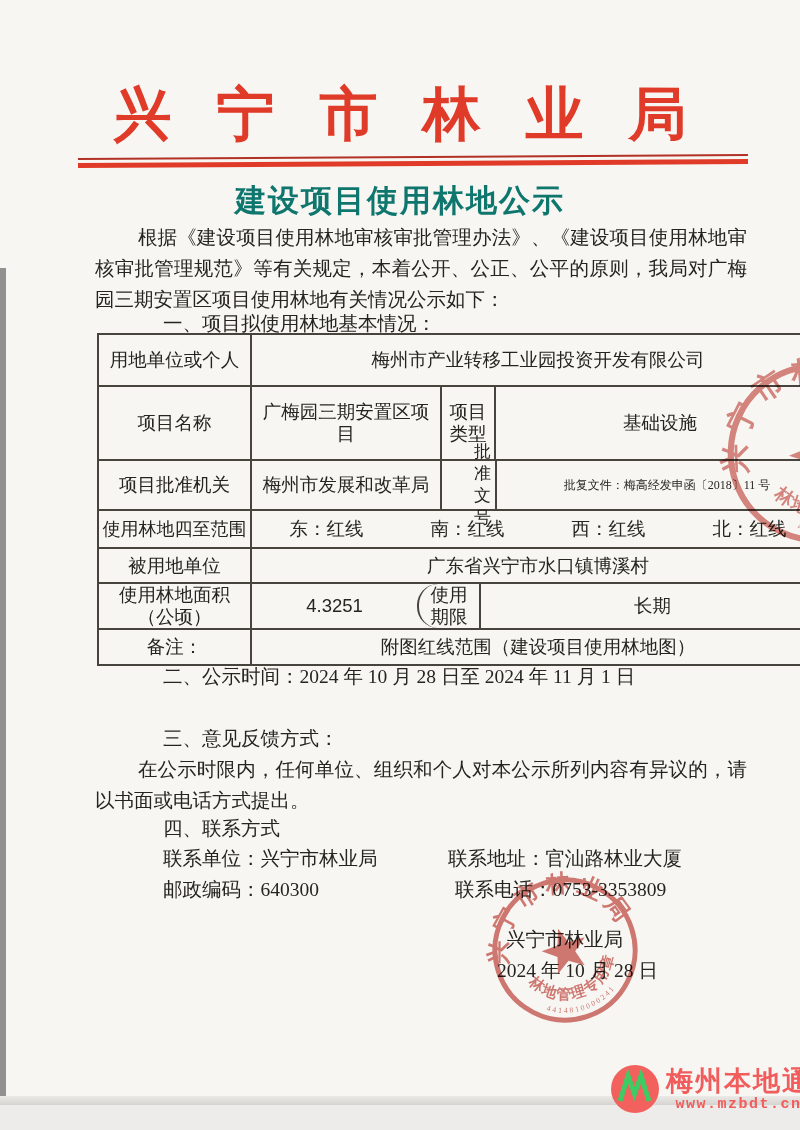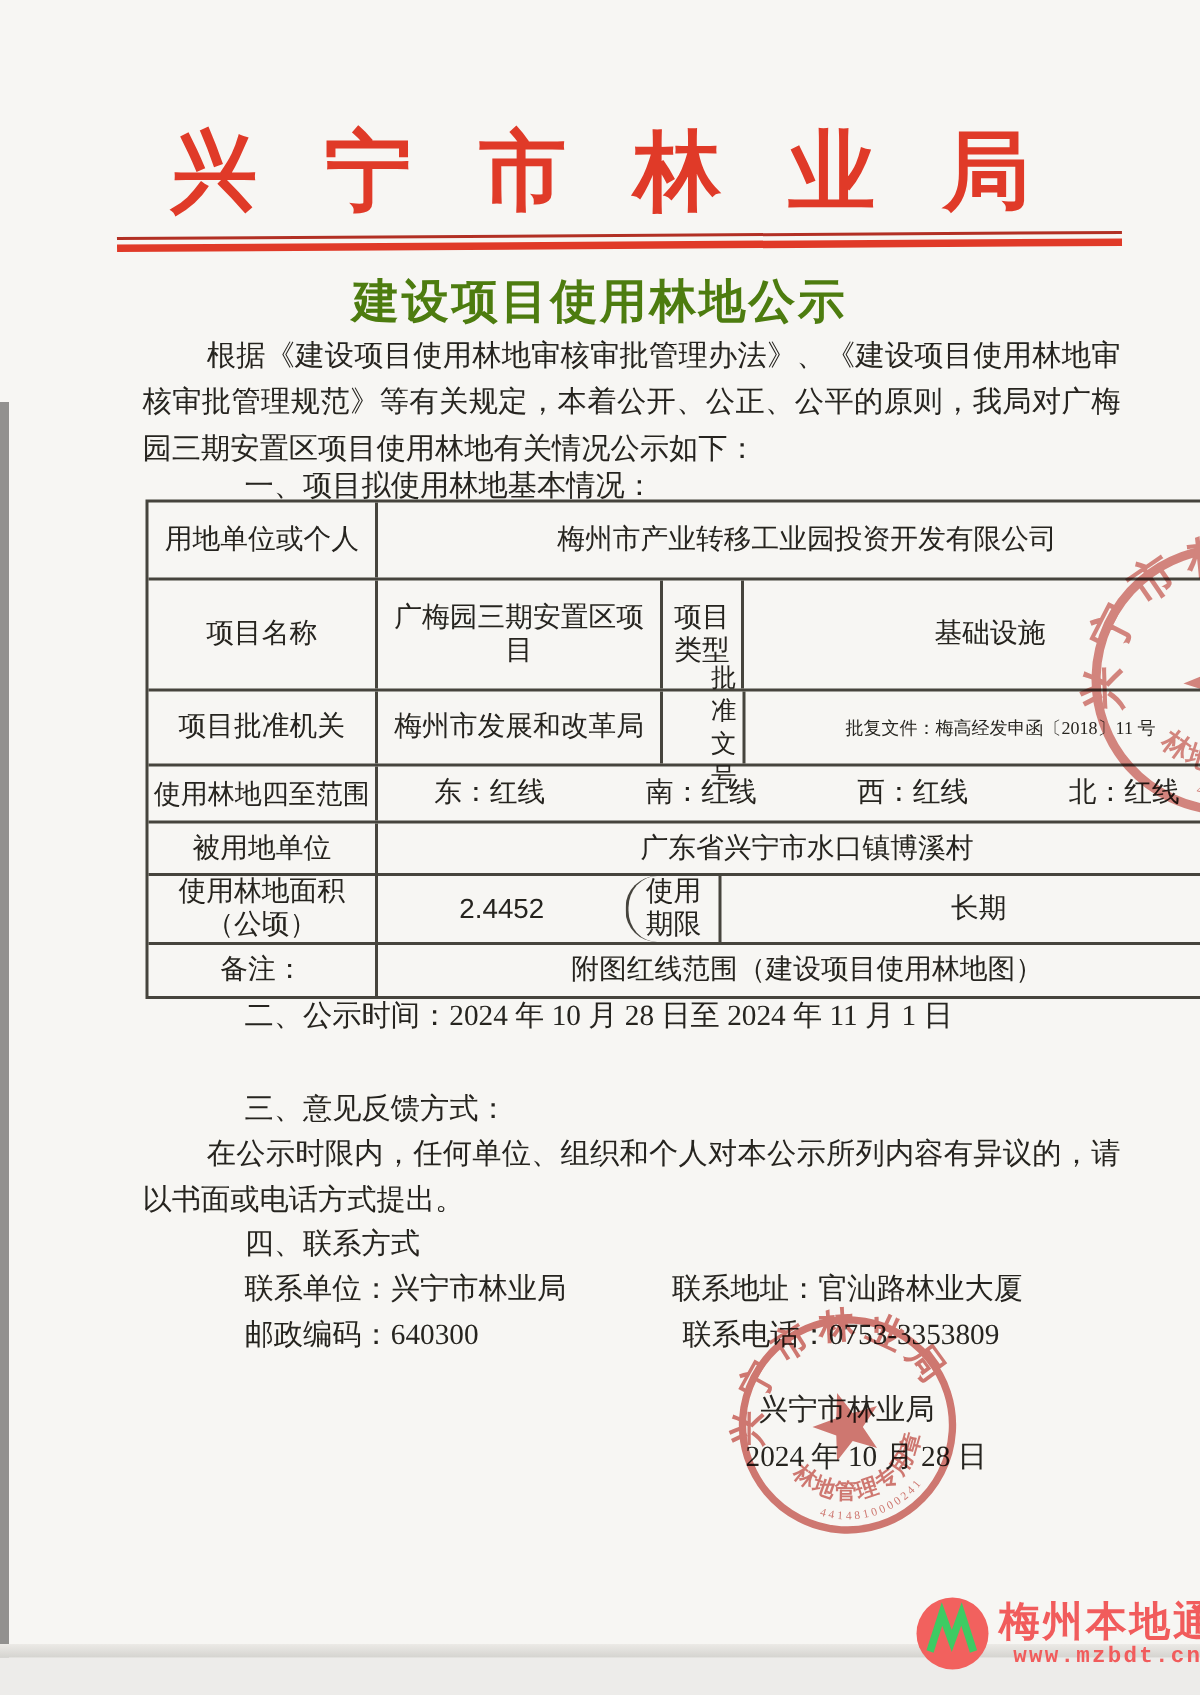--- a/index.html
+++ b/index.html
@@ -36,21 +36,21 @@
   }
   .rule{
     position:absolute;left:78px;top:156px;width:670px;
     transform:rotate(-0.35deg);
   }
   .rule .thin{height:2px;background:#b23024;}
   .rule .gap{height:3px;}
   .rule .thick{height:5px;background:var(--red);}
   .doc-title{
     position:absolute;left:0;top:180px;width:800px;text-align:center;
-    font-size:31px;font-weight:bold;letter-spacing:2px;color:#4d7c0f;
+    font-size:31px;font-weight:bold;letter-spacing:2px;color:#0f766e;
     font-family:"Liberation Sans","DejaVu Sans",sans-serif;
   }
   .para{
     position:absolute;left:95px;width:652px;
     font-size:19.5px;line-height:31px;text-align:justify;text-indent:2.2em;
   }
   .line{position:absolute;font-size:19.5px;white-space:nowrap;}
   .tbl{
     position:absolute;left:97px;top:333px;width:729px;
     border:2px solid var(--bd);box-sizing:border-box;
@@ -121,21 +121,21 @@
         <span>西：红线</span>
         <span>北：红线</span>
       </div>
     </div>
     <div class="tr" style="height:33px;">
       <div class="td" style="flex:0 0 151px;">被用地单位</div>
       <div class="td grow">广东省兴宁市水口镇博溪村</div>
     </div>
     <div class="tr" style="height:44px;">
       <div class="td" style="flex:0 0 151px;">使用林地面积（公顷）</div>
-      <div class="td" style="flex:0 0 167px;font-family:'Liberation Sans','DejaVu Sans',sans-serif;">2.4452</div>
+      <div class="td" style="flex:0 0 167px;font-family:'Liberation Sans','DejaVu Sans',sans-serif;">4.3251</div>
       <div class="td" style="flex:0 0 62px;border-radius:21px;">使用期限</div>
       <div class="td grow">长期</div>
     </div>
     <div class="tr" style="height:34px;">
       <div class="td" style="flex:0 0 151px;">备注：</div>
       <div class="td grow">附图红线范围（建设项目使用林地图）</div>
     </div>
   </div>
 
   <div class="line" style="left:163px;top:663px;">二、公示时间：2024 年 10 月 28 日至 2024 年 11 月 1 日</div>

